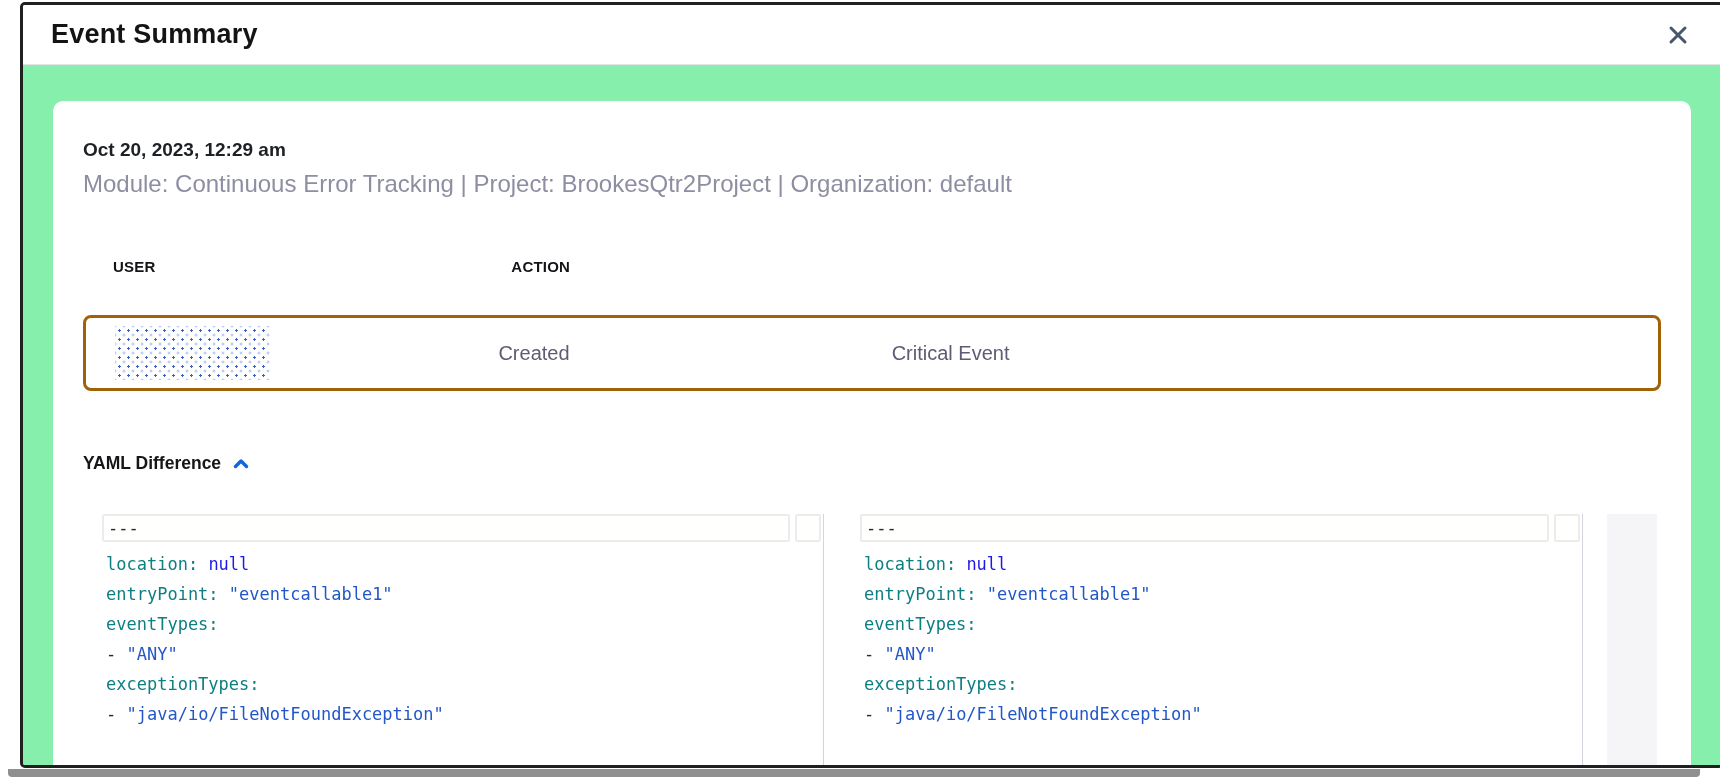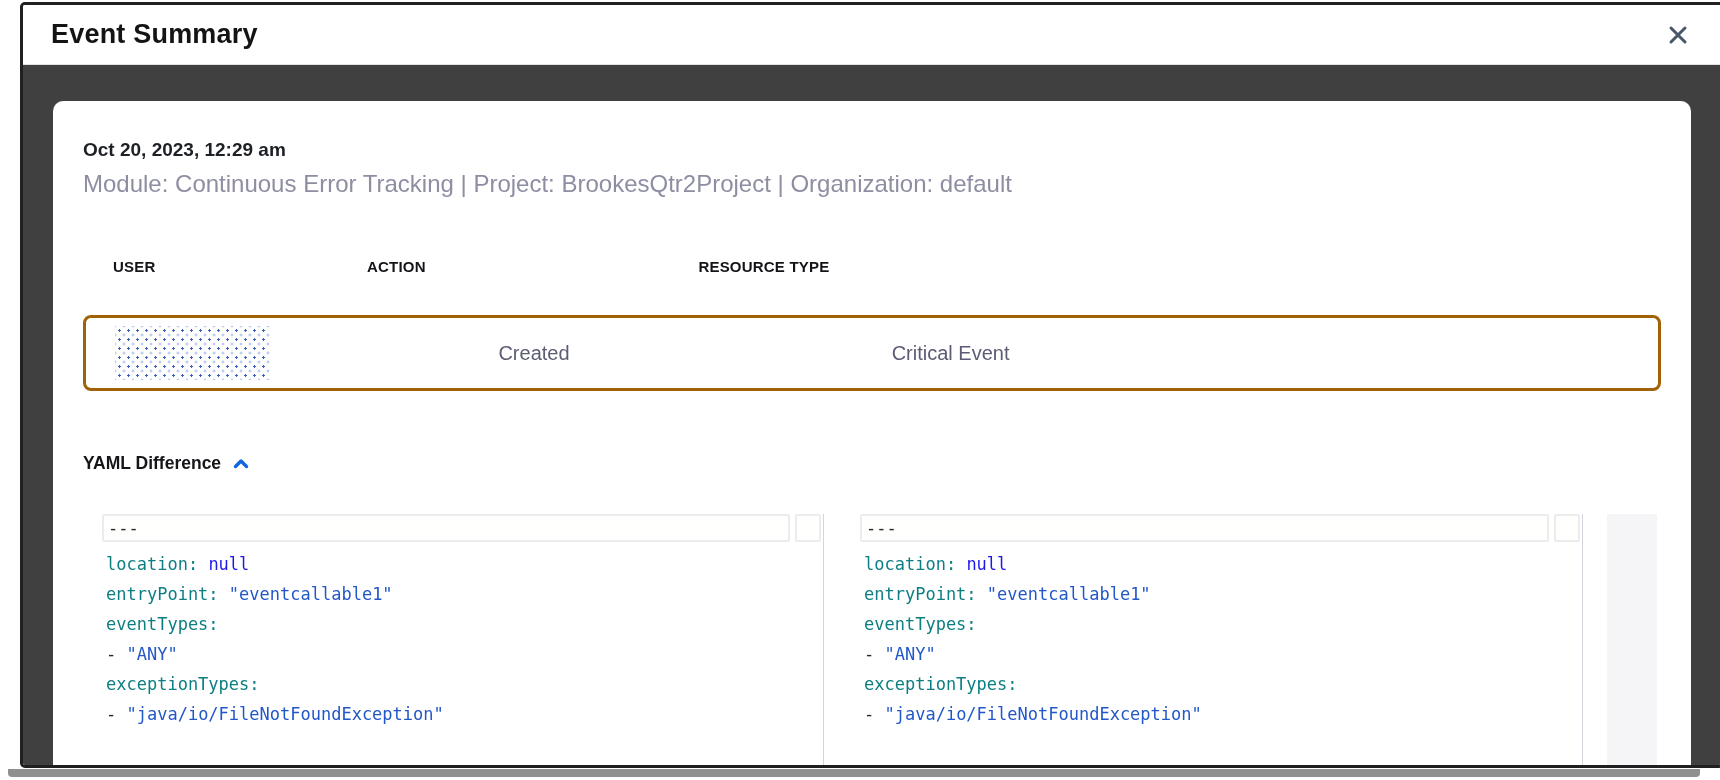--- a/index.html
+++ b/index.html
@@ -10,30 +10,30 @@
            border:3px solid #202020; border-radius:5px; background:#ffffff; overflow:hidden; }
   .frame-shadow { position:absolute; left:8px; top:769px; width:1692px; height:8px;
                   background:#8f8f8f; border-radius:0 0 4px 4px; }
 
   .modal-header { height:60px; display:flex; align-items:center; padding:0 28px;
                   background:#ffffff; border-bottom:1px solid #e2e2e8; }
   .modal-title { font-size:27px; font-weight:700; color:#141414; letter-spacing:0.2px; }
   .close-btn { margin-left:auto; width:30px; height:30px; display:flex; align-items:center;
                justify-content:center; cursor:pointer; background:none; border:none; }
 
-  .modal-body { height:calc(100% - 60px); background:#404040; padding:36px 30px 0 30px; }
+  .modal-body { height:calc(100% - 60px); background:#86efac; padding:36px 30px 0 30px; }
 
   .card { background:#ffffff; border-radius:10px; padding:38px 30px 0 30px; min-height:720px; }
 
   .evt-date { font-size:19px; font-weight:700; color:#1d2025; }
   .evt-meta { margin-top:9px; font-size:24px; color:#8e8ea2; }
 
   .grid4 { display:grid; grid-template-columns:18% 21% 32% 29%; align-items:center; }
-  .thead { margin-top:60px; }
-  .th { font-size:15px; font-weight:700; color:#141418; letter-spacing:0.2px; }
+  .thead { margin-top:60px;gap:8px; }
+  .th { font-size:15px; font-weight:700; color:#141418; letter-spacing:0.2px; text-align:center; }
   .th.first { text-align:left; padding-left:30px; }
 
   .row-card { margin-top:40px; height:76px; border:3px solid #a16207; border-radius:8px; background:#fff; }
   .cell { font-size:20px; color:#5c5c74; text-align:center; }
   .redacted { width:156px; height:54px; margin-left:29px;
       background-image:
         radial-gradient(circle, #3c5fc2 1.1px, transparent 1.3px),
         radial-gradient(circle, #a9bde9 1.1px, transparent 1.3px);
       background-size:9px 9px, 9px 9px;
       background-position:0 0, 4.5px 4.5px; }
@@ -77,21 +77,20 @@
 
   <div class="modal-body">
     <div class="card">
 
       <div class="evt-date">Oct 20, 2023, 12:29 am</div>
       <div class="evt-meta">Module: Continuous Error Tracking | Project: BrookesQtr2Project | Organization: default</div>
 
       <div class="grid4 thead">
         <div class="th first">USER</div>
         <div class="th">ACTION</div>
-        <div class="th">RESOURCE TYPE</div>
       </div>
 
       <div class="grid4 row-card">
         <div>
           <div class="redacted"></div>
         </div>
         <div class="cell">Created</div>
         <div class="cell">Critical Event</div>
       </div>
 

